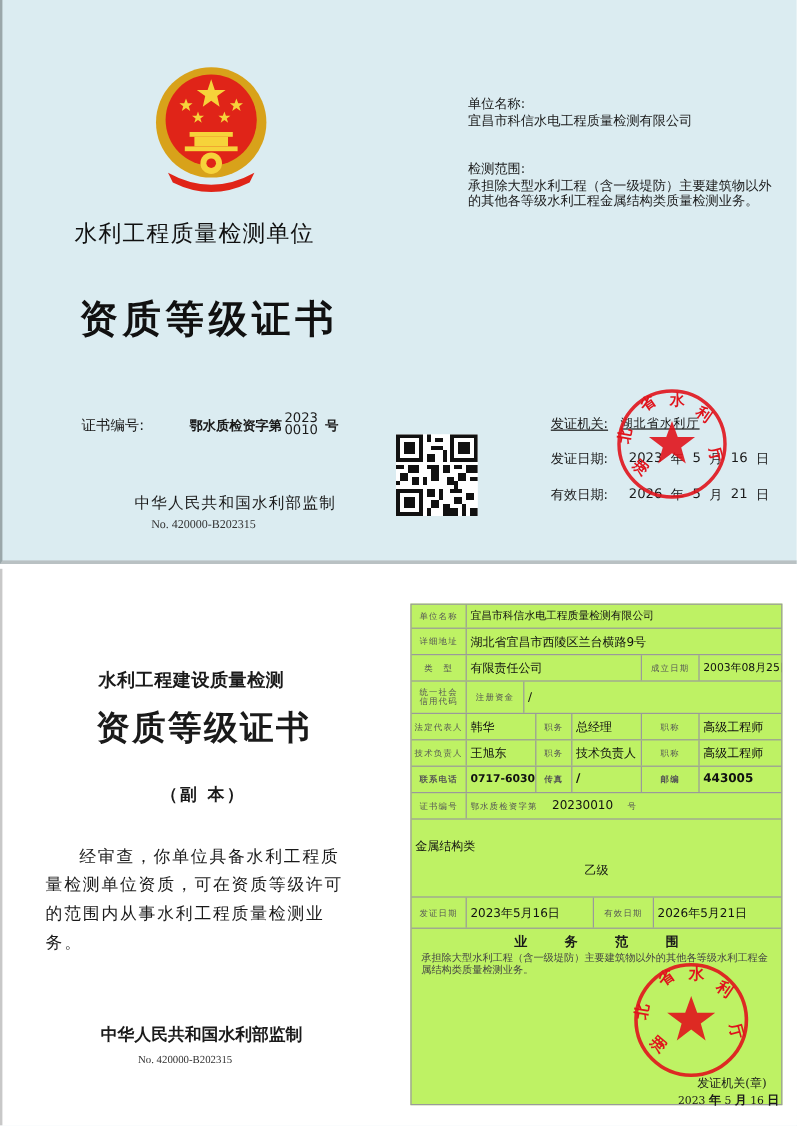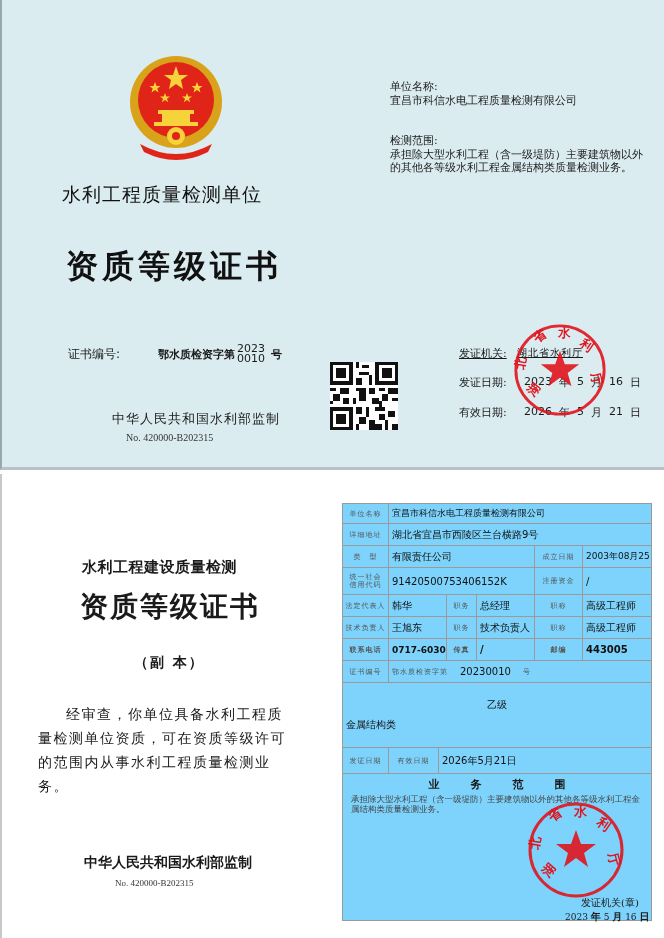--- a/index.html
+++ b/index.html
@@ -41,21 +41,21 @@
 
   
   .copy-left { position: absolute; left: 0; top: 474px; width: 335px; height: 464px; border-left: 2px solid #c8c8c8; }
   .c-sub { position: absolute; left: 80px; top: 84px; font-family: "DejaVu Serif", serif; font-size: 15px; font-weight: bold; letter-spacing: 0.5px; }
   .c-title { position: absolute; left: 78px; top: 114px; font-family: "DejaVu Serif", serif; font-size: 28px; font-weight: bold; letter-spacing: 2px; }
   .c-copy { position: absolute; left: 132px; top: 180px; font-family: "DejaVu Serif", serif; font-size: 14px; font-weight: bold; letter-spacing: 2px; }
   .c-body { position: absolute; left: 36px; top: 228px; width: 256px; font-family: "DejaVu Serif", serif; font-size: 14px; line-height: 24px; letter-spacing: 1.5px; text-indent: 28px; }
   .c-maker { position: absolute; left: 82px; top: 380px; font-family: "DejaVu Serif", serif; font-size: 14px; font-weight: bold; }
   .c-no { position: absolute; left: 113px; top: 404px; font-family: "Liberation Serif", serif; font-size: 9px; color: #333; }
 
-  .tbl { position: absolute; left: 342px; top: 503px; width: 310px; height: 418px; border: 1px solid #9a9a9a; background: #7dd3fc; }
+  .tbl { position: absolute; left: 342px; top: 503px; width: 310px; height: 418px; border: 1px solid #9a9a9a; background: #bef264; }
   .tr { position: absolute; left: 0; width: 100%; border-bottom: 1px solid #9a9a9a; display: flex; }
   .td { border-right: 1px solid #9a9a9a; height: 100%; display: flex; align-items: center; padding: 0 3px; font-size: 10px; white-space: nowrap; overflow: hidden; }
   .td:last-child { border-right: none; }
   .lab { font-family: "DejaVu Serif", serif; font-size: 7px; color: #555; justify-content: center; letter-spacing: 1px; }
   .lab2 { flex-direction: column; line-height: 8px; }
   .val { font-size: 10px; color: #111; }
   .val-sm { font-size: 9px; }
   .scope-head { position: absolute; top: 273px; left: 0; width: 100%; display: flex; justify-content: space-around; padding: 0 70px; font-family: "DejaVu Serif", serif; font-weight: bold; font-size: 11px; }
   .scope-text { position: absolute; top: 290px; left: 8px; width: 296px; font-family: "DejaVu Serif", serif; font-size: 8.5px; line-height: 10px; color: #444; }
   .issuer-seal { position: absolute; left: 238px; top: 392px; font-family: "DejaVu Serif", serif; font-size: 10px; }
@@ -206,21 +206,20 @@
     <div class="td lab" style="width:46px">类　型</div>
     <div class="td val" style="width:146px">有限责任公司</div>
     <div class="td lab" style="width:48px">成立日期</div>
     <div class="td val val-sm" style="flex:1">2003年08月25日</div>
   </div>
   <div class="tr" style="top:64px;height:27px;text-align:right;">
     <div class="td lab lab2" style="width:46px">
       <span>统一社会</span>
       <span>信用代码</span>
     </div>
-    <div class="td val" style="width:146px">91420500753406152K</div>
     <div class="td lab" style="width:48px">注册资金</div>
     <div class="td val" style="flex:1">/</div>
   </div>
   <div class="tr" style="top:91px;height:22px;">
     <div class="td lab" style="width:46px">法定代表人</div>
     <div class="td val" style="width:58px">韩华</div>
     <div class="td lab" style="width:30px">职务</div>
     <div class="td val" style="width:58px">总经理</div>
     <div class="td lab" style="width:48px">职称</div>
     <div class="td val" style="flex:1">高级工程师</div>
@@ -244,26 +243,27 @@
   <div class="tr" style="top:157px;height:22px;">
     <div class="td lab" style="width:46px">证书编号</div>
     <div class="td" style="flex:1;gap:12px">
       <span class="lab">鄂水质检资字第</span>
       <span class="val">20230010</span>
       <span class="lab">号</span>
     </div>
   </div>
   <div class="tr" style="top:179px;height:65px;">
     <div class="td" style="flex:1;flex-direction:column;align-items:stretch;justify-content:center;gap:6px">
+      <span class="val">金属结构类</span>
       <span class="val" style="text-align:center">乙级</span>
-      <span class="val">金属结构类</span>
     </div>
   </div>
   <div class="tr" style="top:244px;height:26px;">
     <div class="td lab" style="width:46px">发证日期</div>
+    <div class="td val" style="width:106px">2023年5月16日</div>
     <div class="td lab" style="width:50px">有效日期</div>
     <div class="td val" style="flex:1">2026年5月21日</div>
   </div>
 
   <div class="scope-head">
     <span>业</span>
     <span>务</span>
     <span>范</span>
     <span>围</span>
   </div>

